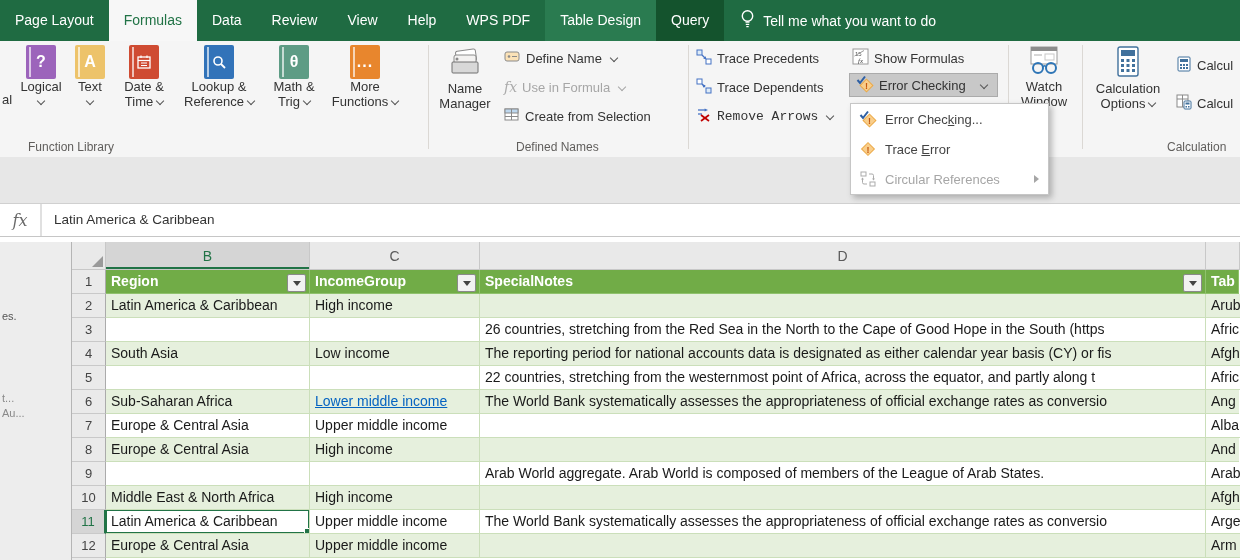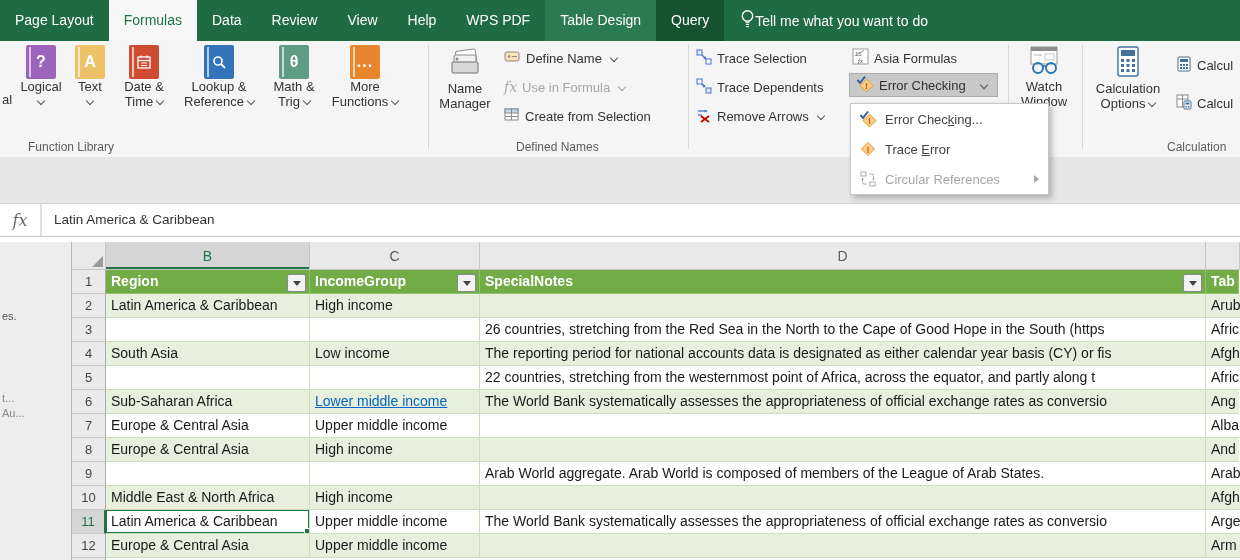--- a/index.html
+++ b/index.html
@@ -6,21 +6,21 @@
   #app{position:relative;width:1240px;height:560px;overflow:hidden;
        font-family:"Liberation Sans",sans-serif;-webkit-font-smoothing:antialiased;}
 
   
   .tabbar{position:absolute;left:0;top:0;width:100%;height:41px;background:#1F6B42;
           display:flex;align-items:stretch;color:#fff;font-size:14px;}
   .tab{padding:0 15px;line-height:41px;white-space:nowrap;cursor:default;}
   .tab.active{background:#F7F7F7;color:#217346;}
   .tab.ctx1{background:#2A7B50;}
   .tab.ctx2{background:#14532d;}
-  .tellme{display:flex;align-items:center;gap:0;padding-left:16px;}
+  .tellme{display:flex;align-items:center;gap:8px;padding-left:16px;}
 
   
   .ribbon{position:absolute;left:0;top:41px;width:100%;height:116px;background:#F5F5F5;
           border-bottom:1px solid #D5D2CE;font-size:13px;color:#333;}
   .vsep{position:absolute;top:4px;height:104px;width:1px;background:#DBD8D4;}
   .grplabel{position:absolute;bottom:3px;font-size:12px;color:#605E5C;white-space:nowrap;}
   .bigbtn{position:absolute;display:flex;flex-direction:column;align-items:center;text-align:center;cursor:default;}
   .bigbtn .lbl{font-size:13px;line-height:15px;white-space:nowrap;}
   .smallbtn{position:absolute;height:24px;display:flex;align-items:center;gap:5px;white-space:nowrap;cursor:default;}
   .smallbtn.disabled{color:#A6A6A6;}
@@ -215,34 +215,34 @@
 
     <div class="smallbtn" style="left:696px;top:5px;">
       <span>
         <svg width="16" height="16" viewBox="0 0 16 16">
             <rect x="1" y="1" width="5" height="5" fill="#DEEBF7" stroke="#4472C4"></rect>
             <rect x="10" y="10" width="5" height="5" fill="#fff" stroke="#4472C4"></rect>
             <line x1="6" y1="6" x2="9" y2="9" stroke="#4472C4" stroke-width="1.3"></line>
             <path d="M10.5 10.5 L7.2 9.6 9.6 7.2 Z" fill="#4472C4"></path>
           </svg>
       </span>
-      <span>Trace Selection</span>
+      <span>Trace Precedents</span>
     </div>
     <div class="smallbtn" style="left:696px;top:34px;">
       <span>
         <svg width="16" height="16" viewBox="0 0 16 16">
             <rect x="1" y="1" width="5" height="5" fill="#fff" stroke="#4472C4"></rect>
             <rect x="10" y="10" width="5" height="5" fill="#DEEBF7" stroke="#4472C4"></rect>
             <line x1="6" y1="6" x2="9" y2="9" stroke="#4472C4" stroke-width="1.3"></line>
             <path d="M9.8 9.8 L6.5 8.9 8.9 6.5 Z" fill="#4472C4" transform="rotate(180 8.1 8.1)"></path>
           </svg>
       </span>
       <span>Trace Dependents</span>
     </div>
-    <div class="smallbtn" style="left:696px;top:63px;">
+    <div class="smallbtn" style="left:696px;top:63px;font-family:Liberation Mono, monospace;">
       <span>
         <svg width="16" height="16" viewBox="0 0 16 16">
             <line x1="2" y1="4" x2="9" y2="4" stroke="#4472C4" stroke-width="1.3"></line>
             <path d="M12 4 L8.6 2.4 v3.2 Z" fill="#4472C4"></path>
             <line x1="2" y1="8" x2="6" y2="8" stroke="#4472C4" stroke-width="1.3"></line>
             <line x1="5" y1="9" x2="13" y2="15" stroke="#C00000" stroke-width="1.7"></line>
             <line x1="13" y1="9" x2="5" y2="15" stroke="#C00000" stroke-width="1.7"></line>
           </svg>
       </span>
       <span>Remove Arrows</span>
@@ -250,21 +250,21 @@
     </div>
     <div class="smallbtn" style="left:852px;top:5px;">
       <span>
         <svg width="17" height="17" viewBox="0 0 17 17">
             <rect x="1" y="1" width="15" height="15" fill="#fff" stroke="#9A9A9A"></rect>
             <text x="3" y="7.5" font-size="6" fill="#555">15</text>
             <line x1="2.5" y1="8" x2="12" y2="2.5" stroke="#9A9A9A"></line>
             <text x="6" y="14.5" font-size="7" font-style="italic" font-family="serif" fill="#444">fx</text>
           </svg>
       </span>
-      <span>Asia Formulas</span>
+      <span>Show Formulas</span>
     </div>
     <div class="smallbtn pressed" style="left:849px;top:32px;width:149px;">
       <span>
         <svg width="18" height="18" viewBox="0 0 18 18">
             <rect x="6" y="6" width="9" height="9" transform="rotate(45 10.5 10.5)" fill="#F9CE8B" stroke="#ECA944"></rect>
             <text x="10.5" y="14" text-anchor="middle" font-size="9" font-weight="bold" fill="#C55A11">!</text>
             <path d="M1.5 5 L4 8 9 1.5" stroke="#2E5FA3" stroke-width="2" fill="none"></path>
           </svg>
       </span>
       <span>Error Checking</span>

